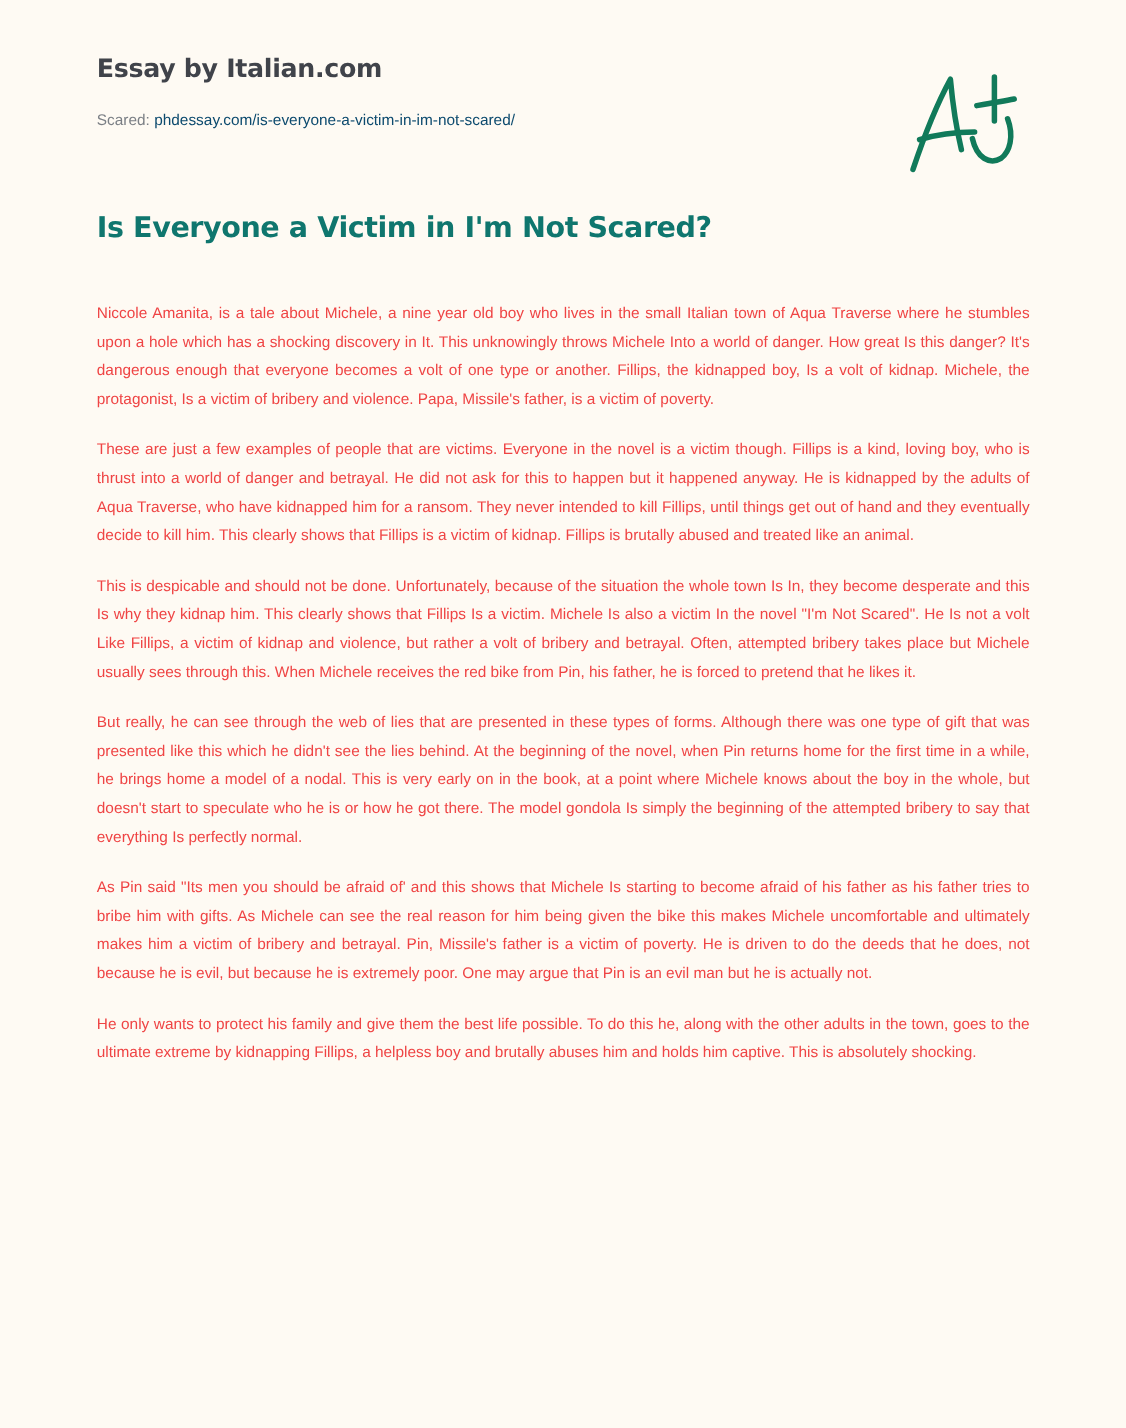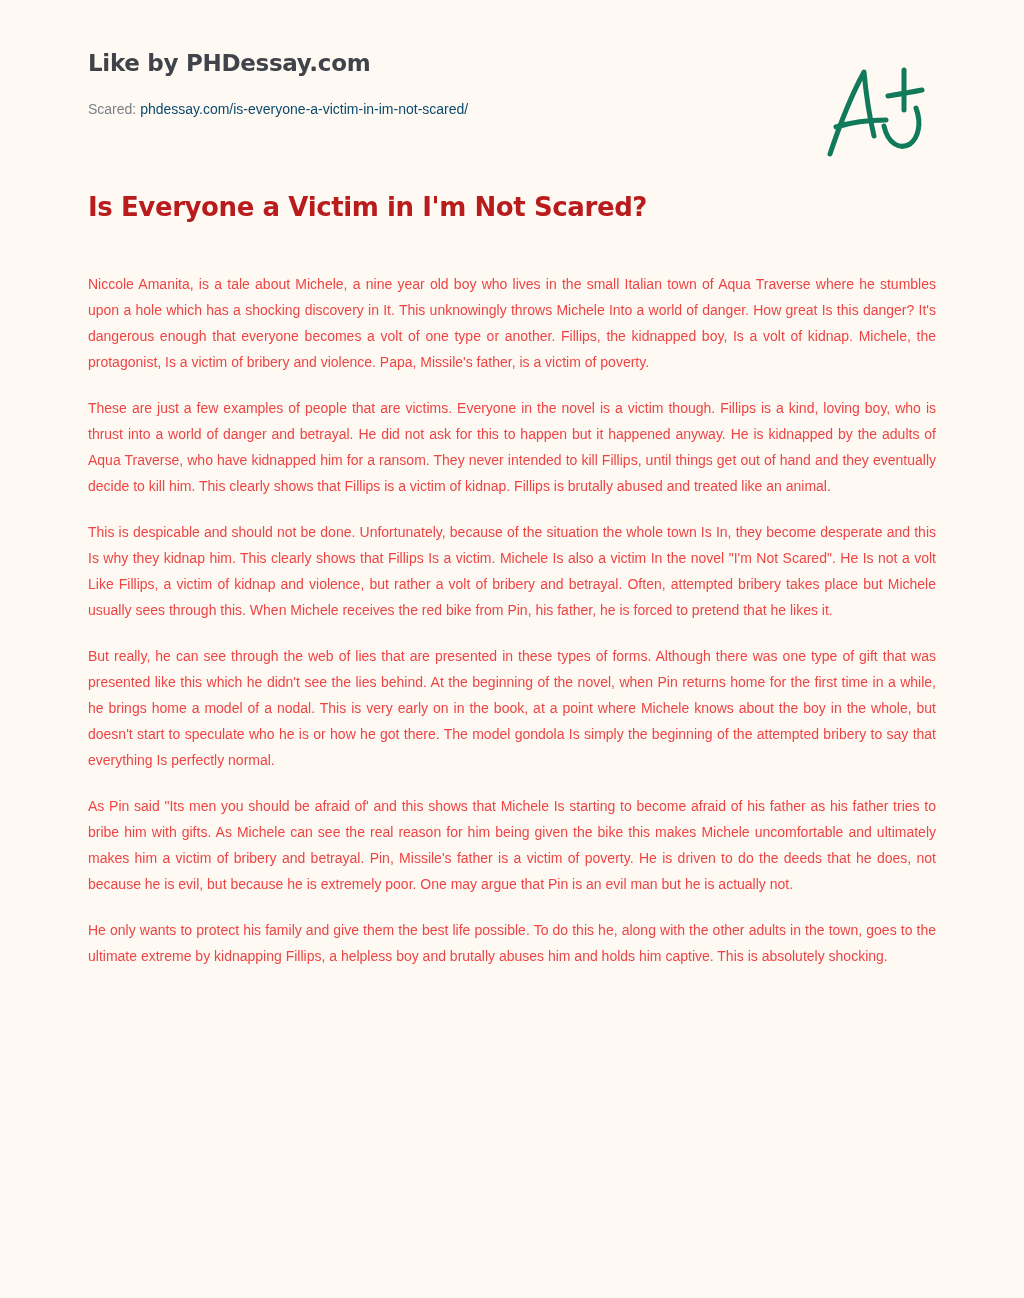--- a/index.html
+++ b/index.html
@@ -46,41 +46,41 @@
   }
   .essay-title {
     position: absolute;
     left: 88px;
     top: 192px;
     margin: 0;
     font-family: "DejaVu Sans", sans-serif;
     font-weight: bold;
     font-size: 26px;
     letter-spacing: -0.4px;
-    color: #b91c1c;
+    color: #0f766e;
   }
   .essay-body {
     position: absolute;
     left: 88px;
     top: 271px;
     width: 848px;
     font-family: "Liberation Sans", sans-serif;
     font-size: 14px;
     line-height: 26px;
     color: #ef4444;
     text-align: justify;
   }
   .essay-body p {
     margin: 0 0 20px 0;
   }
 </style>
 </head>
 <body>
 
-<h1 class="header-title">Like by PHDessay.com</h1>
+<h1 class="header-title">Essay by Italian.com</h1>
 
 <div class="source-line">
   <span>Scared: </span><a class="source-link">phdessay.com/is-everyone-a-victim-in-im-not-scared/</a>
 </div>
 
 <div class="logo">
   <svg width="110" height="100" viewBox="0 0 110 100" fill="none" stroke="#117a5a" stroke-width="5" stroke-linecap="round" stroke-linejoin="round">
 
     <path d="M8 90 C 18 60, 30 30, 42 8 C 44 30, 48 55, 52 72"></path>
 

